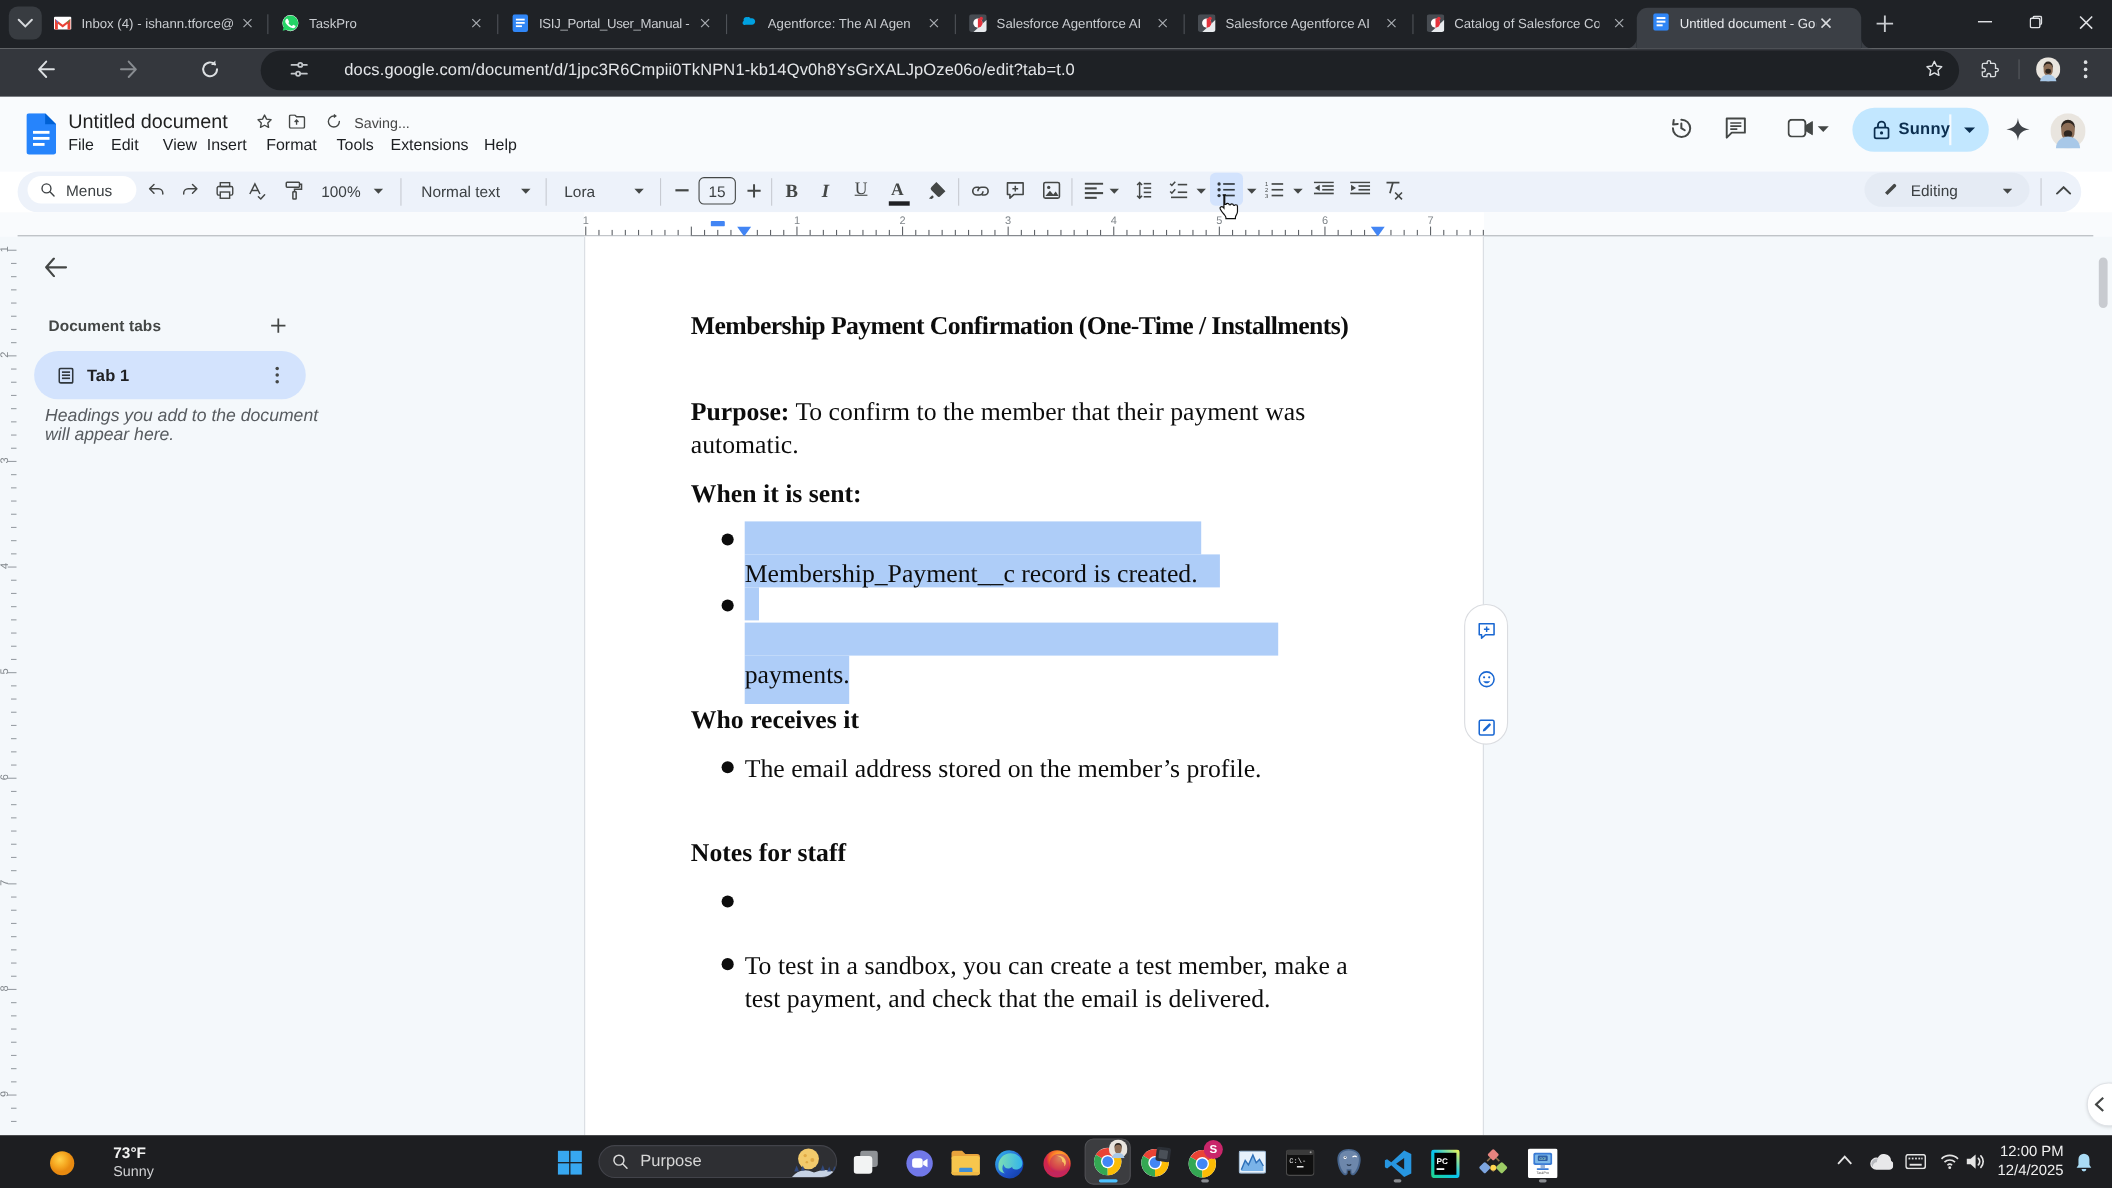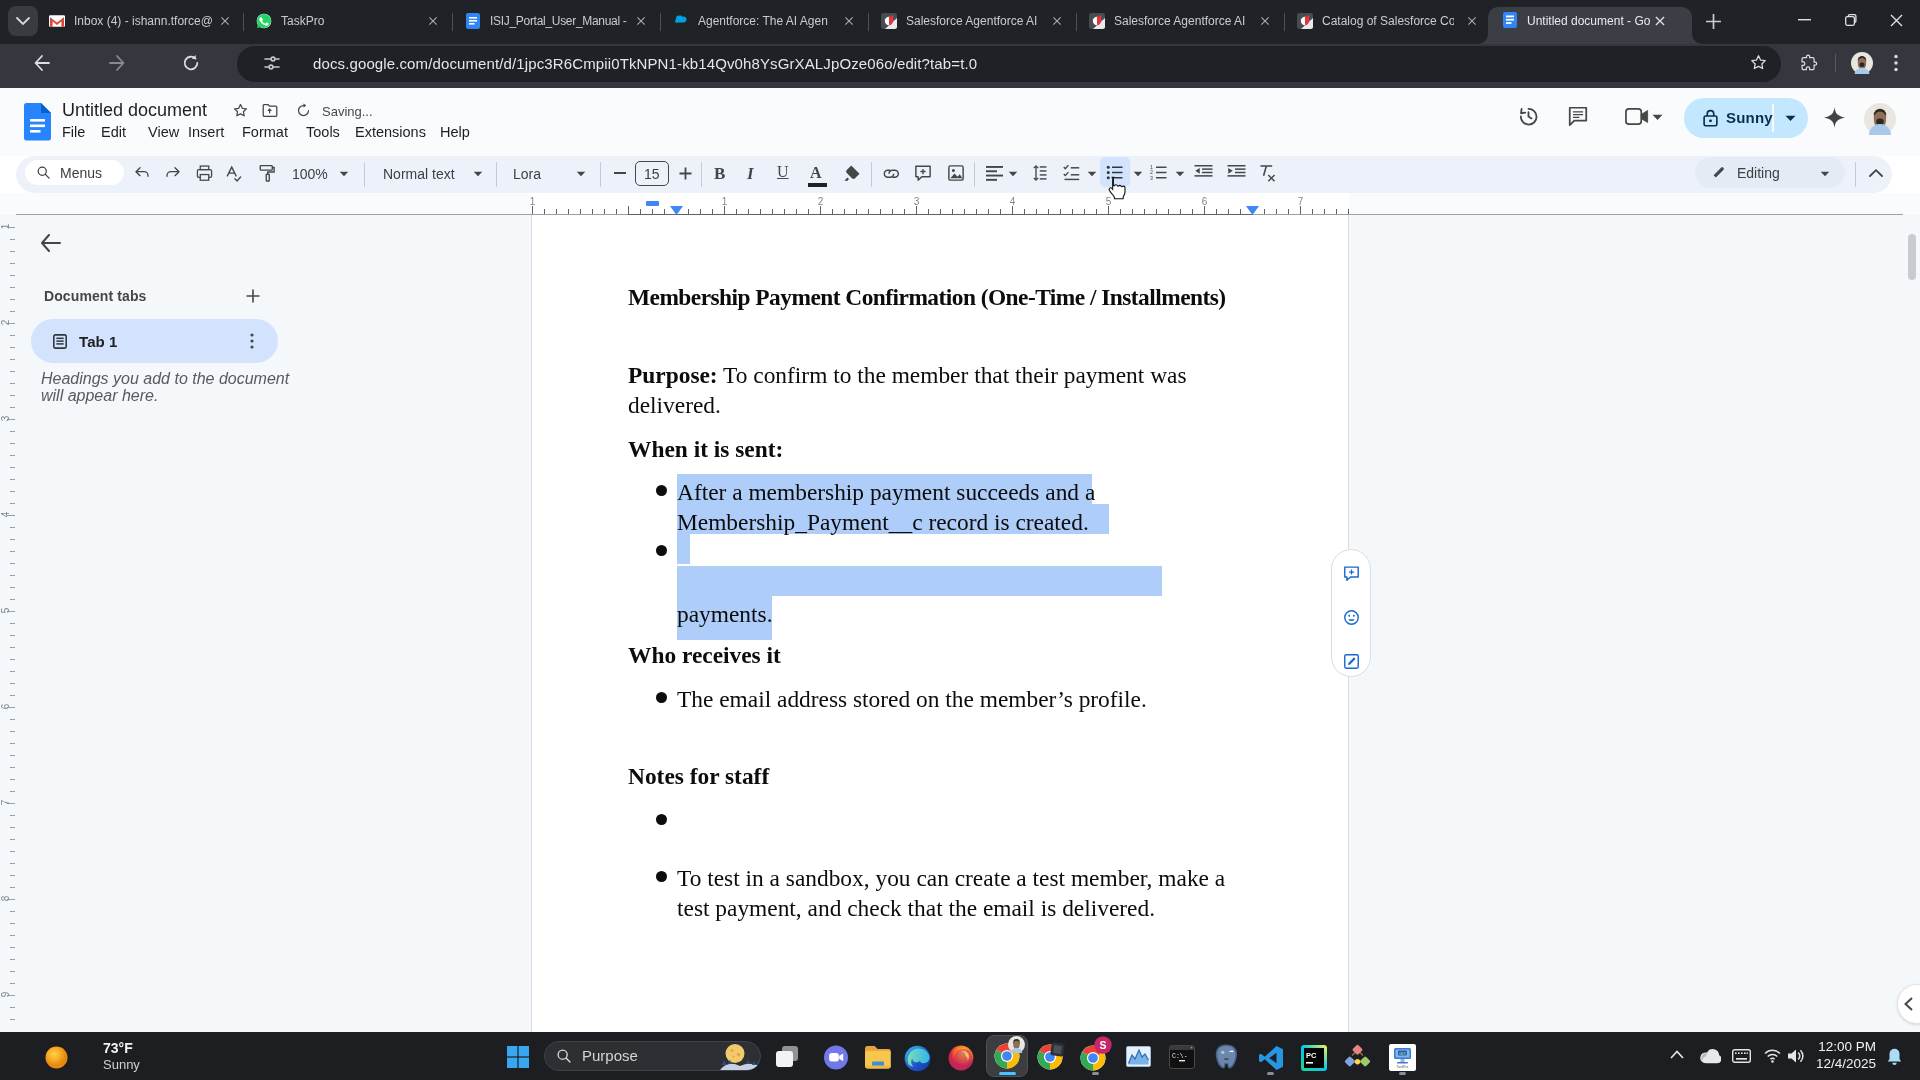--- a/index.html
+++ b/index.html
@@ -629,24 +629,23 @@
   <div class="abs" style="left:41px;top:155px;font-size:16px;font-style:italic;color:#575b5f;line-height:17px;">Headings you add to the document<br>will appear here.</div>
 
   <div class="hl" style="left:677px;top:258.9px;width:415px;height:30px;"></div>
   <div class="hl" style="left:677px;top:288.9px;width:432px;height:30px;"></div>
   <div class="hl" style="left:677px;top:318.9px;width:13px;height:30px;"></div>
   <div class="hl" style="left:677px;top:350.9px;width:485px;height:30px;"></div>
   <div class="hl" style="left:677px;top:380.9px;width:95px;height:44px;"></div>
 
   <div class="abs ser" style="left:628px;top:145.10000000000002px;"><b>Purpose:</b> To confirm to the member that their payment was</div>
   <div class="abs ser" style="left:628px;top:66.6px;font-weight:bold;letter-spacing:-0.53px;">Membership Payment Confirmation (One-Time / Installments)</div>
-  <div class="abs ser" style="left:628px;top:175.10000000000002px;">delivered.</div>
+  <div class="abs ser" style="left:628px;top:175.10000000000002px;">automatic.</div>
   <div class="abs ser" style="left:628px;top:218.60000000000002px;font-weight:bold;">When it is sent:</div>
   <div class="dot" style="top:269.5px;"></div>
-  <div class="abs ser" style="left:677px;top:261.6px;">After a membership payment succeeds and a</div>
   <div class="abs ser" style="left:677px;top:291.6px;">Membership_Payment__c record is created.</div>
   <div class="dot" style="top:329.5px;"></div>
   <div class="abs ser" style="left:677px;top:383.6px;">payments.</div>
   <div class="abs ser" style="left:628px;top:424.6px;font-weight:bold;">Who receives it</div>
   <div class="dot" style="top:476.5px;"></div>
   <div class="abs ser" style="left:677px;top:468.6px;">The email address stored on the member’s profile.</div>
   <div class="abs ser" style="left:628px;top:545.5999999999999px;font-weight:bold;">Notes for staff</div>
   <div class="dot" style="top:598.5px;"></div>
   <div class="dot" style="top:655.5px;"></div>
   <div class="abs ser" style="left:677px;top:647.5999999999999px;">To test in a sandbox, you can create a test member, make a</div>

